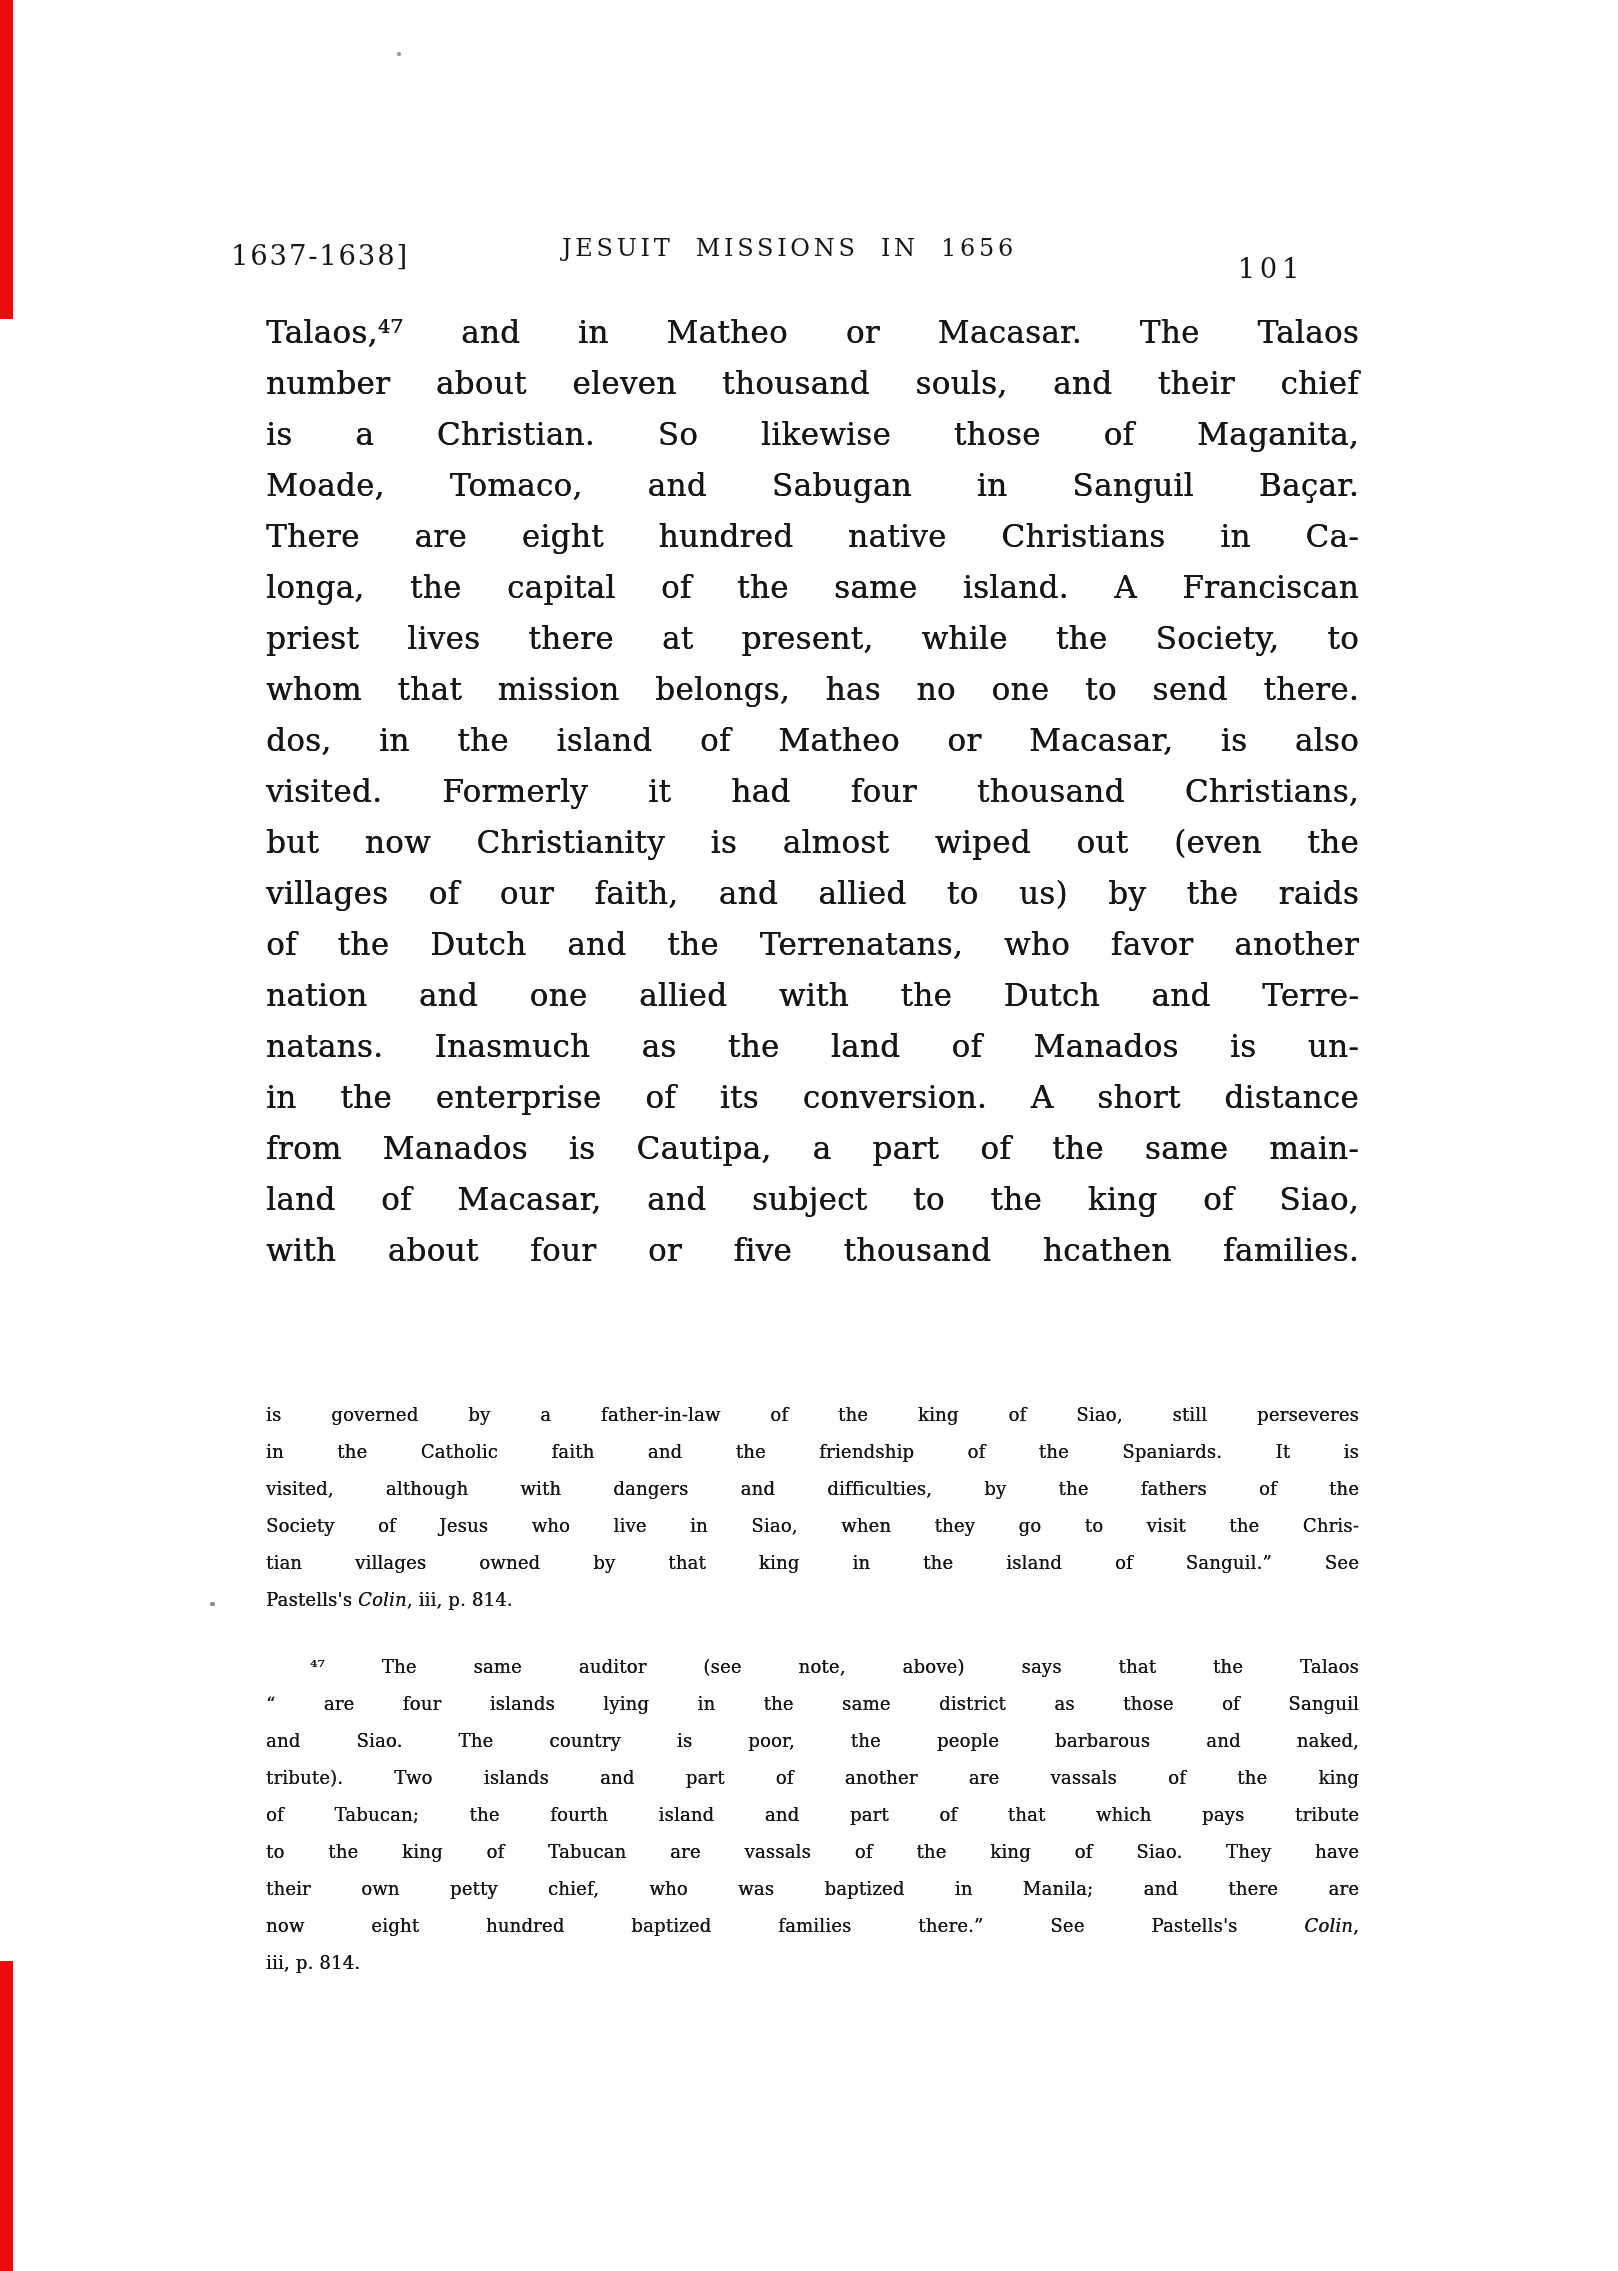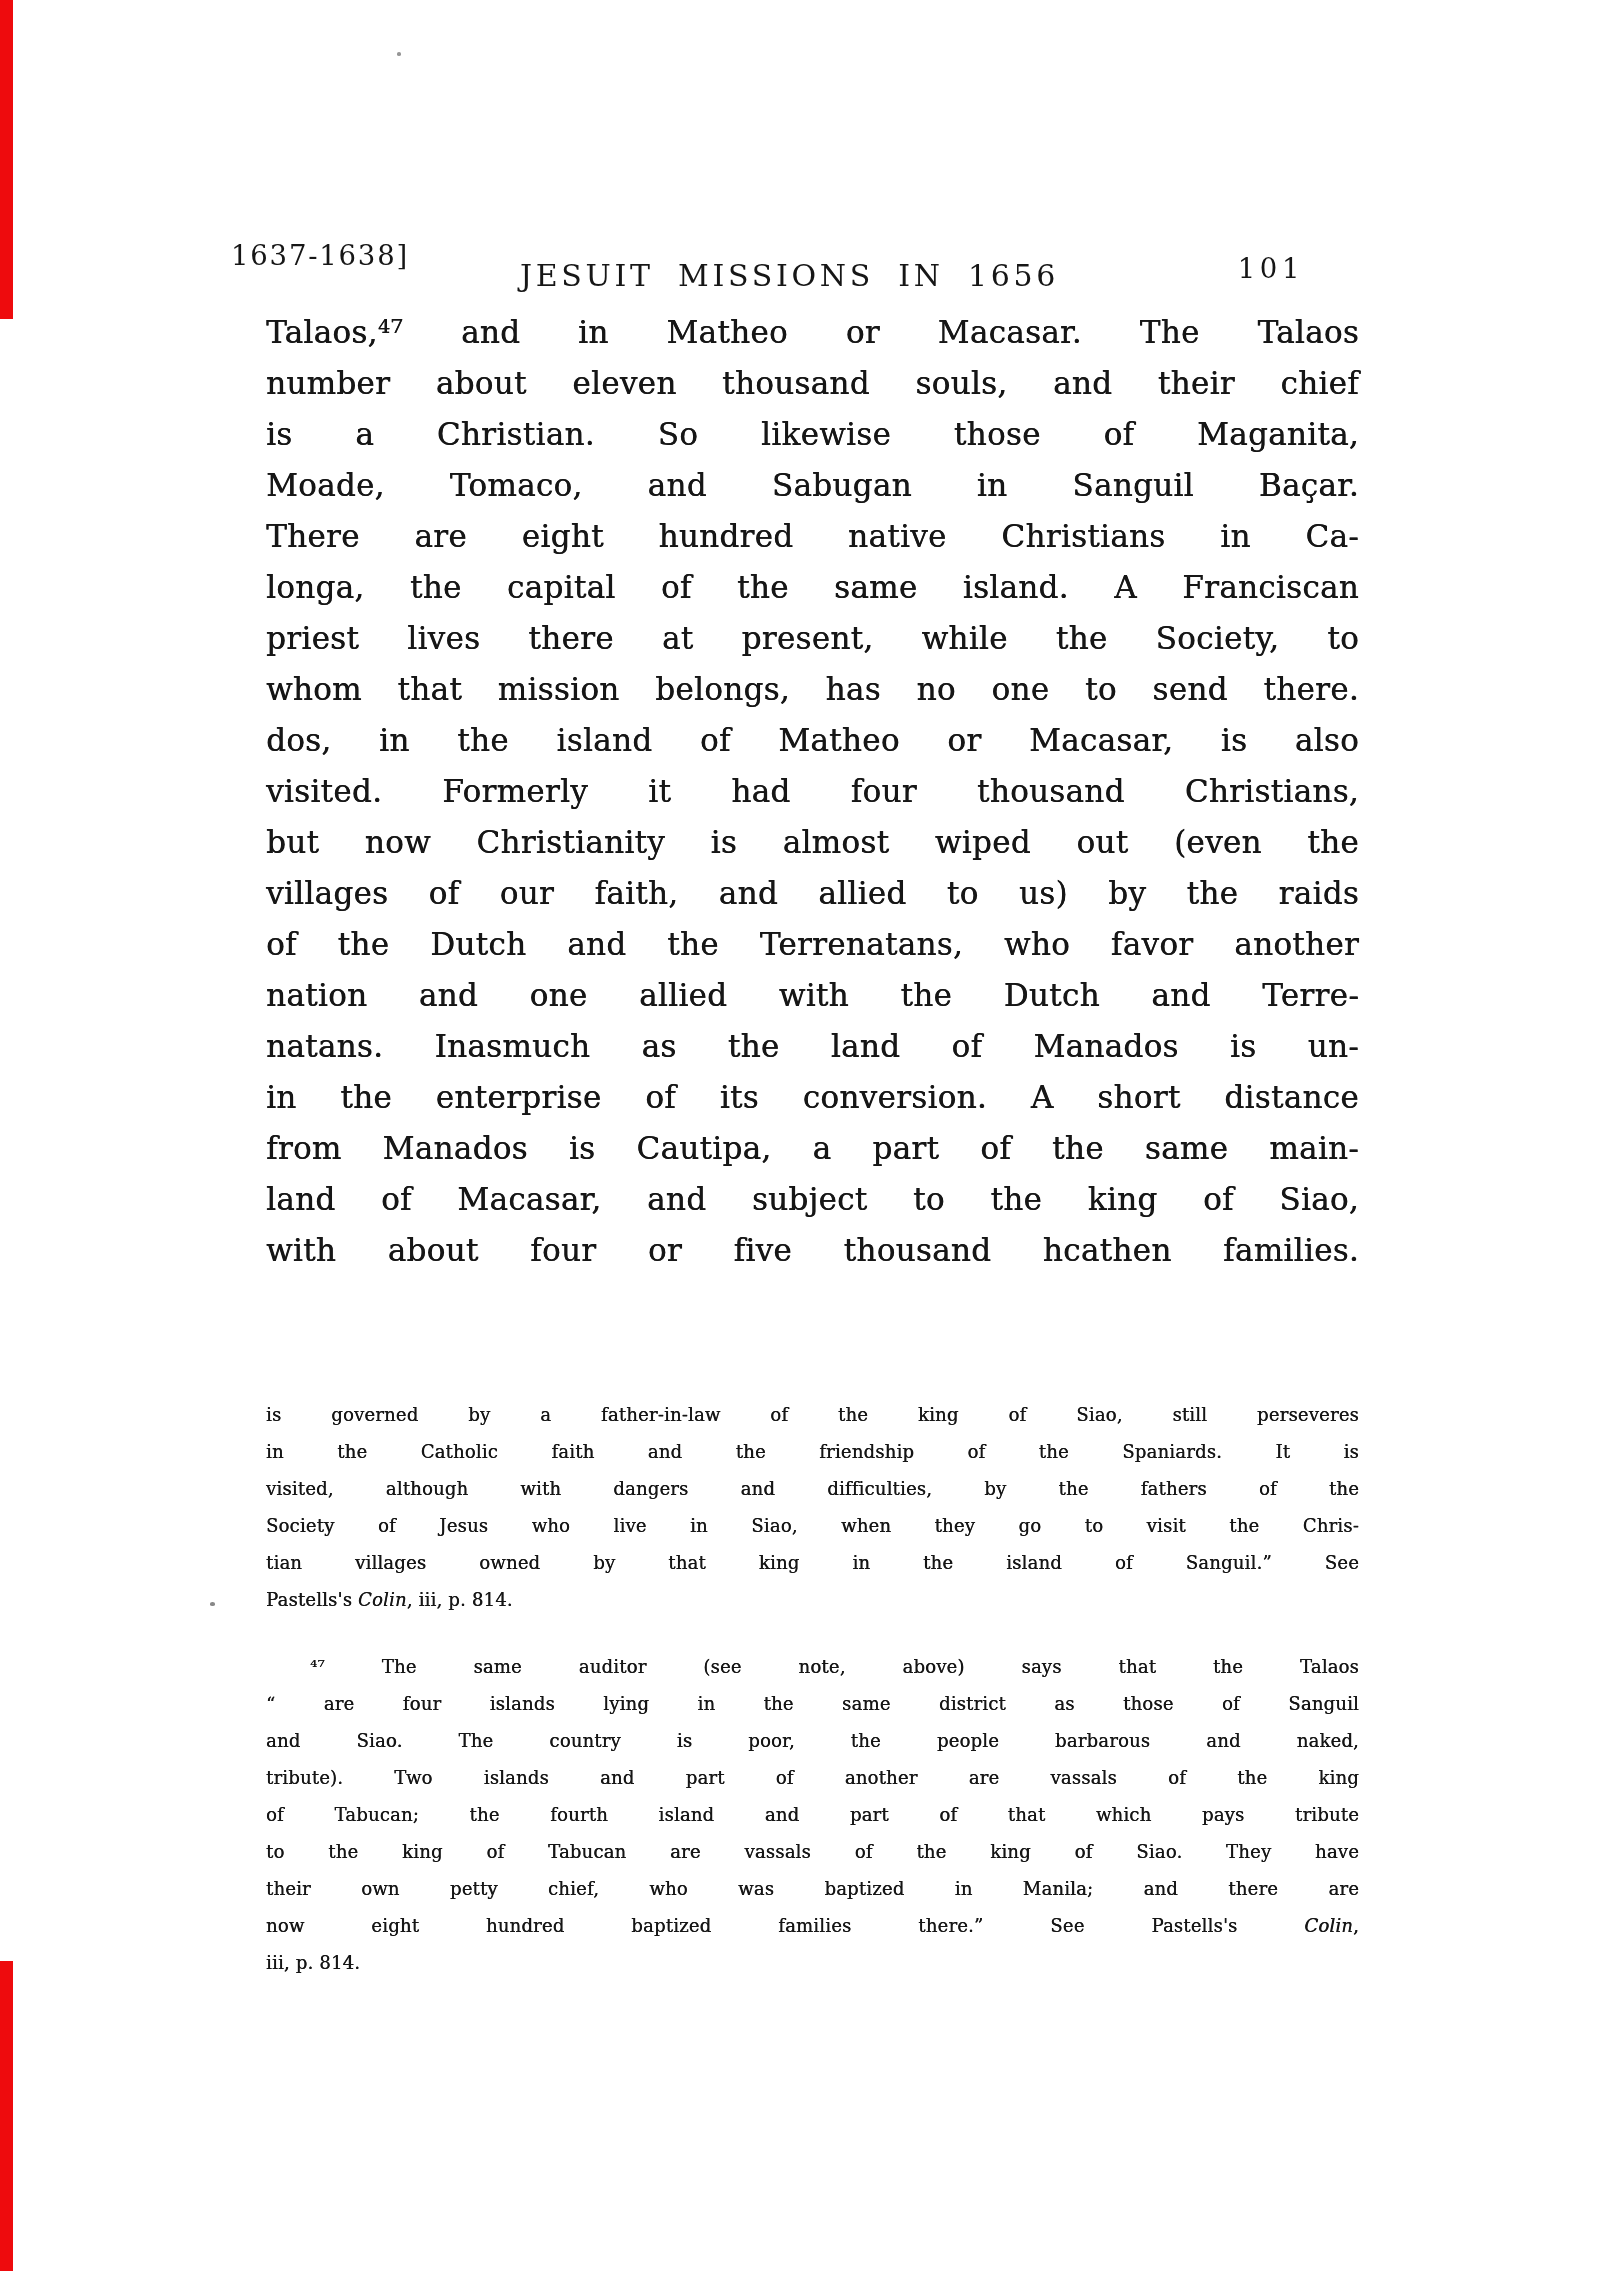--- a/index.html
+++ b/index.html
@@ -16,21 +16,21 @@
   .edge-top{top:0;height:319px;}
   .edge-bottom{top:1961px;height:311px;}
   .speck{position:absolute;background:#6a6a6a;border-radius:50%;}
   .s1{left:397px;top:52px;width:3.7px;height:3.7px;opacity:.7;}
   .s2{left:210px;top:1602px;width:4.6px;height:3.7px;opacity:.8;}
 
   
   .header{position:absolute;left:220px;top:230px;width:1139px;height:46px;}
   .header-left{position:absolute;left:11px;top:9.2px;font-size:27.5px;letter-spacing:1.8px;}
   .header-title{position:absolute;left:50%;transform:translateX(-50%);top:3.7px;
-    font-size:30px;letter-spacing:3.7px;word-spacing:11px;margin-top:24px;}
+    font-size:24px;letter-spacing:3.7px;word-spacing:11px;}
   .header-page{position:absolute;right:55px;top:22px;font-size:27.5px;letter-spacing:4.6px;}
 
   
   .body-text{position:absolute;left:266px;top:307px;width:1093px;
     font-size:31px;line-height:51px;letter-spacing:0.3px;
     text-shadow:0.4px 0 0 currentColor;}
   .line{text-align:justify;text-align-last:justify;}
   .line.last{text-align-last:left;}
   .body-text .ind{text-indent:57px;}
 

